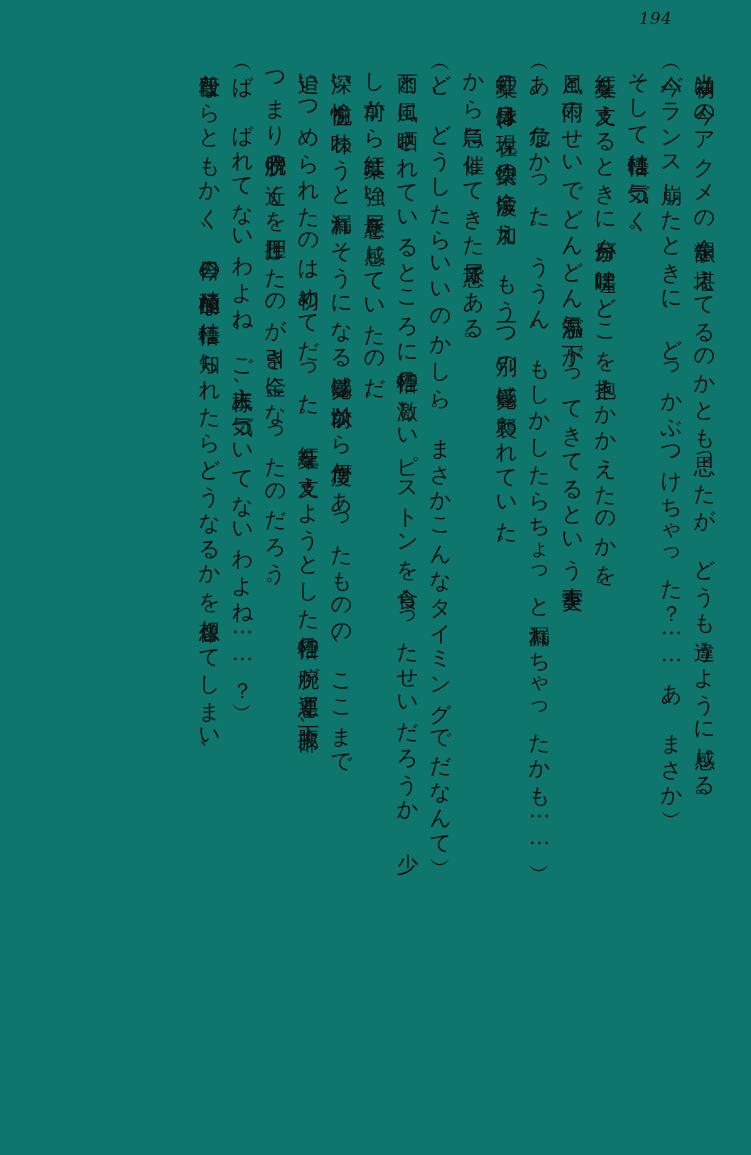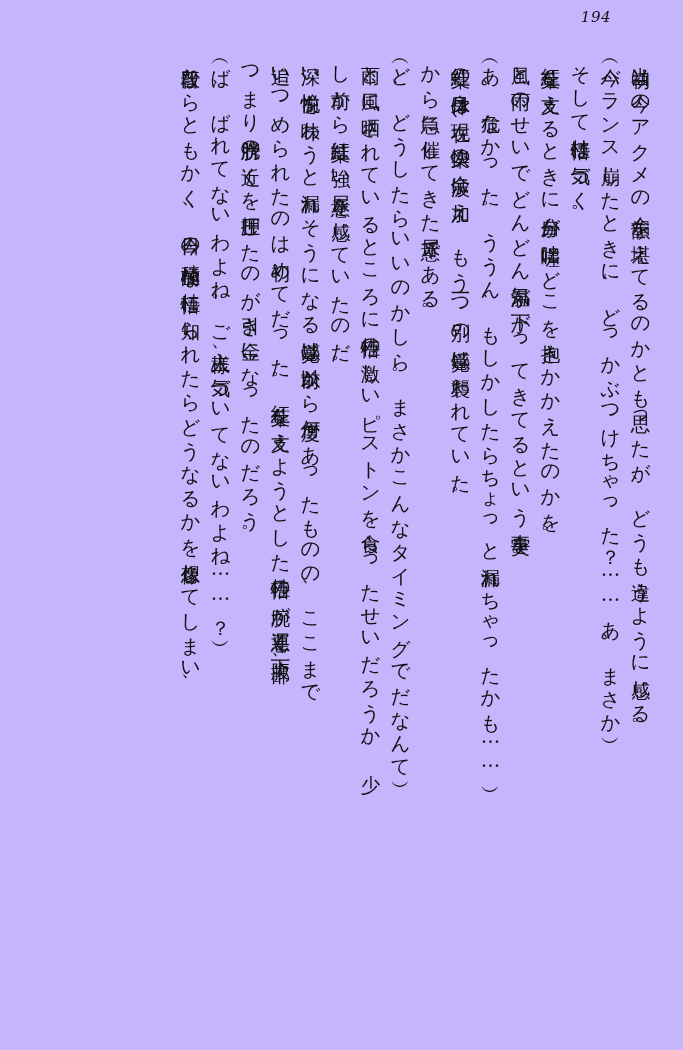--- a/index.html
+++ b/index.html
@@ -4,21 +4,21 @@
 <style>
   html, body {
     margin: 0;
     padding: 0;
     background: #ffffff;
   }
   #page {
     position: relative;
     width: 683px;
     height: 1050px;
-    background: #c4b5fd;
+    background: #0f766e;
     overflow: hidden;
     font-family: "DejaVu Serif", "Liberation Serif", serif;
     color: #111111;
   }
   #page-number {
     position: absolute;
     top: 8px;
     right: 72px;
     font-family: "DejaVu Serif", "Liberation Serif", serif;
     font-style: italic;

